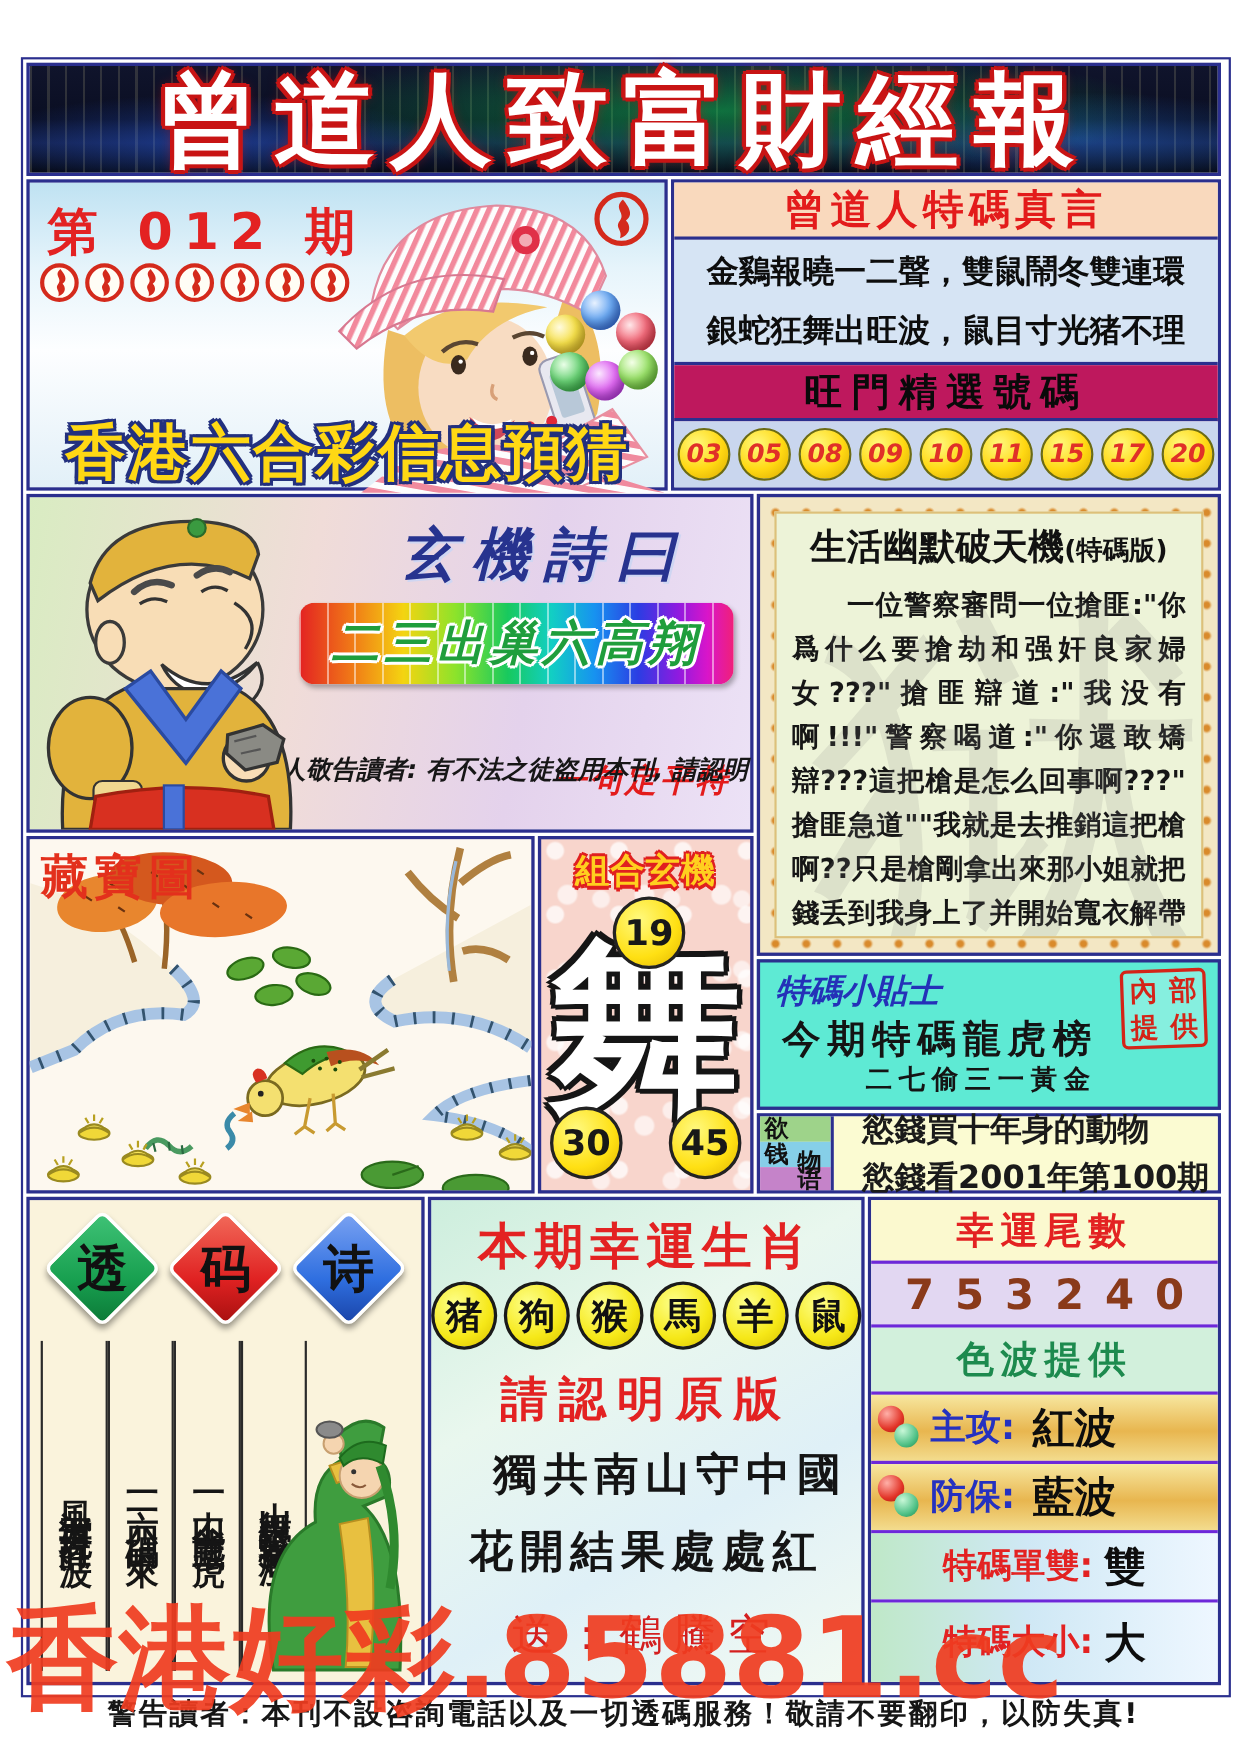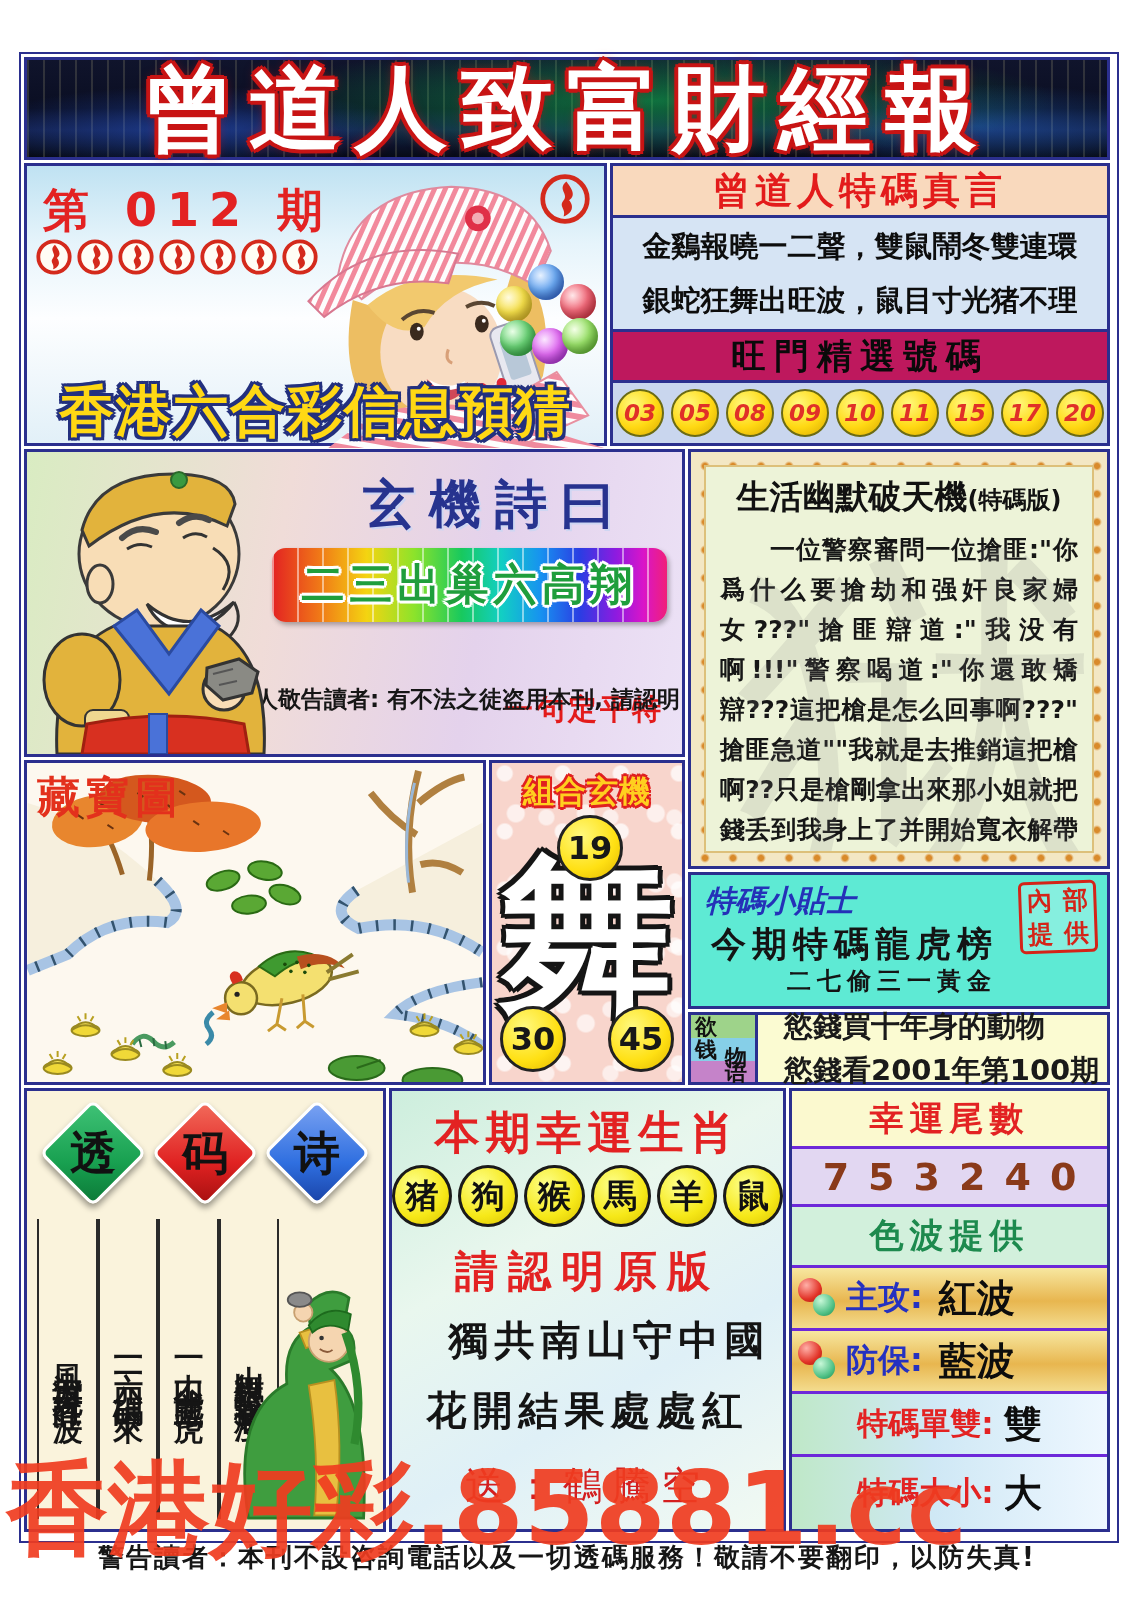--- a/index.html
+++ b/index.html
@@ -44,21 +44,21 @@
     gap:14px;font-size:29px;font-weight:800;color:#0d0d0d;border-bottom:3px solid #2b2f8e;}
   .tr-numhdr{height:48px;background:#be185d;display:flex;align-items:center;justify-content:center;
     font-size:35px;font-weight:900;color:#0a0a0a;letter-spacing:8px;border-bottom:3px solid #2b2f8e;}
   .tr-balls{height:60px;background:#c9d6ee;display:flex;align-items:center;justify-content:center;gap:7px;}
   .numball{width:44px;height:44px;border-radius:50%;border:2px solid #6b6b14;
     background:radial-gradient(circle at 35% 30%,#fff97e,#ffd813 55%,#d8a800);
     display:flex;align-items:center;justify-content:center;font-size:23px;font-weight:900;font-style:italic;color:#e03028;}
 
   
   .mystery{left:24px;top:449px;width:661px;height:308px;
-    background:linear-gradient(100deg,#d9ecc2 0%,#f0dcd8 38%,#e4d2ec 68%,#ece2f6 100%);}
+    background:linear-gradient(100deg,#d9ecc2 0%,#f0dcd8 38%,#e4d2ec 68%,#ece2f6 100%);font-style:italic;}
   .monk{position:absolute;left:0;bottom:0;width:285px;height:302px;z-index:2;}
   .mystery-title{position:absolute;left:288px;top:18px;width:360px;text-align:center;font-size:52px;font-weight:900;
     color:#27338f;letter-spacing:14px;text-shadow:2px 2px 0 #cfd6f2;}
   .rainbow-bar{position:absolute;left:245px;top:96px;width:395px;height:74px;border-radius:14px;z-index:3;
     background:
       repeating-linear-gradient(90deg, rgba(255,255,255,.5) 0 2px, transparent 2px 25px),
       linear-gradient(90deg,#e32222,#f07817 12%,#f4d411 24%,#8ce32b 36%,#18c95e 48%,#12cfc3 58%,#1792f0 68%,#2b3de3 78%,#8d1be0 87%,#d915c9 94%,#f02079 100%);
     display:flex;align-items:center;justify-content:center;box-shadow:2px 3px 5px rgba(0,0,0,.3);}
   .rainbow-text{font-size:43px;font-weight:900;color:#1f9e3c;letter-spacing:5px;}
   .tagline{position:absolute;right:18px;top:238px;font-size:29px;font-weight:800;color:#e31b1b;letter-spacing:3px;}

